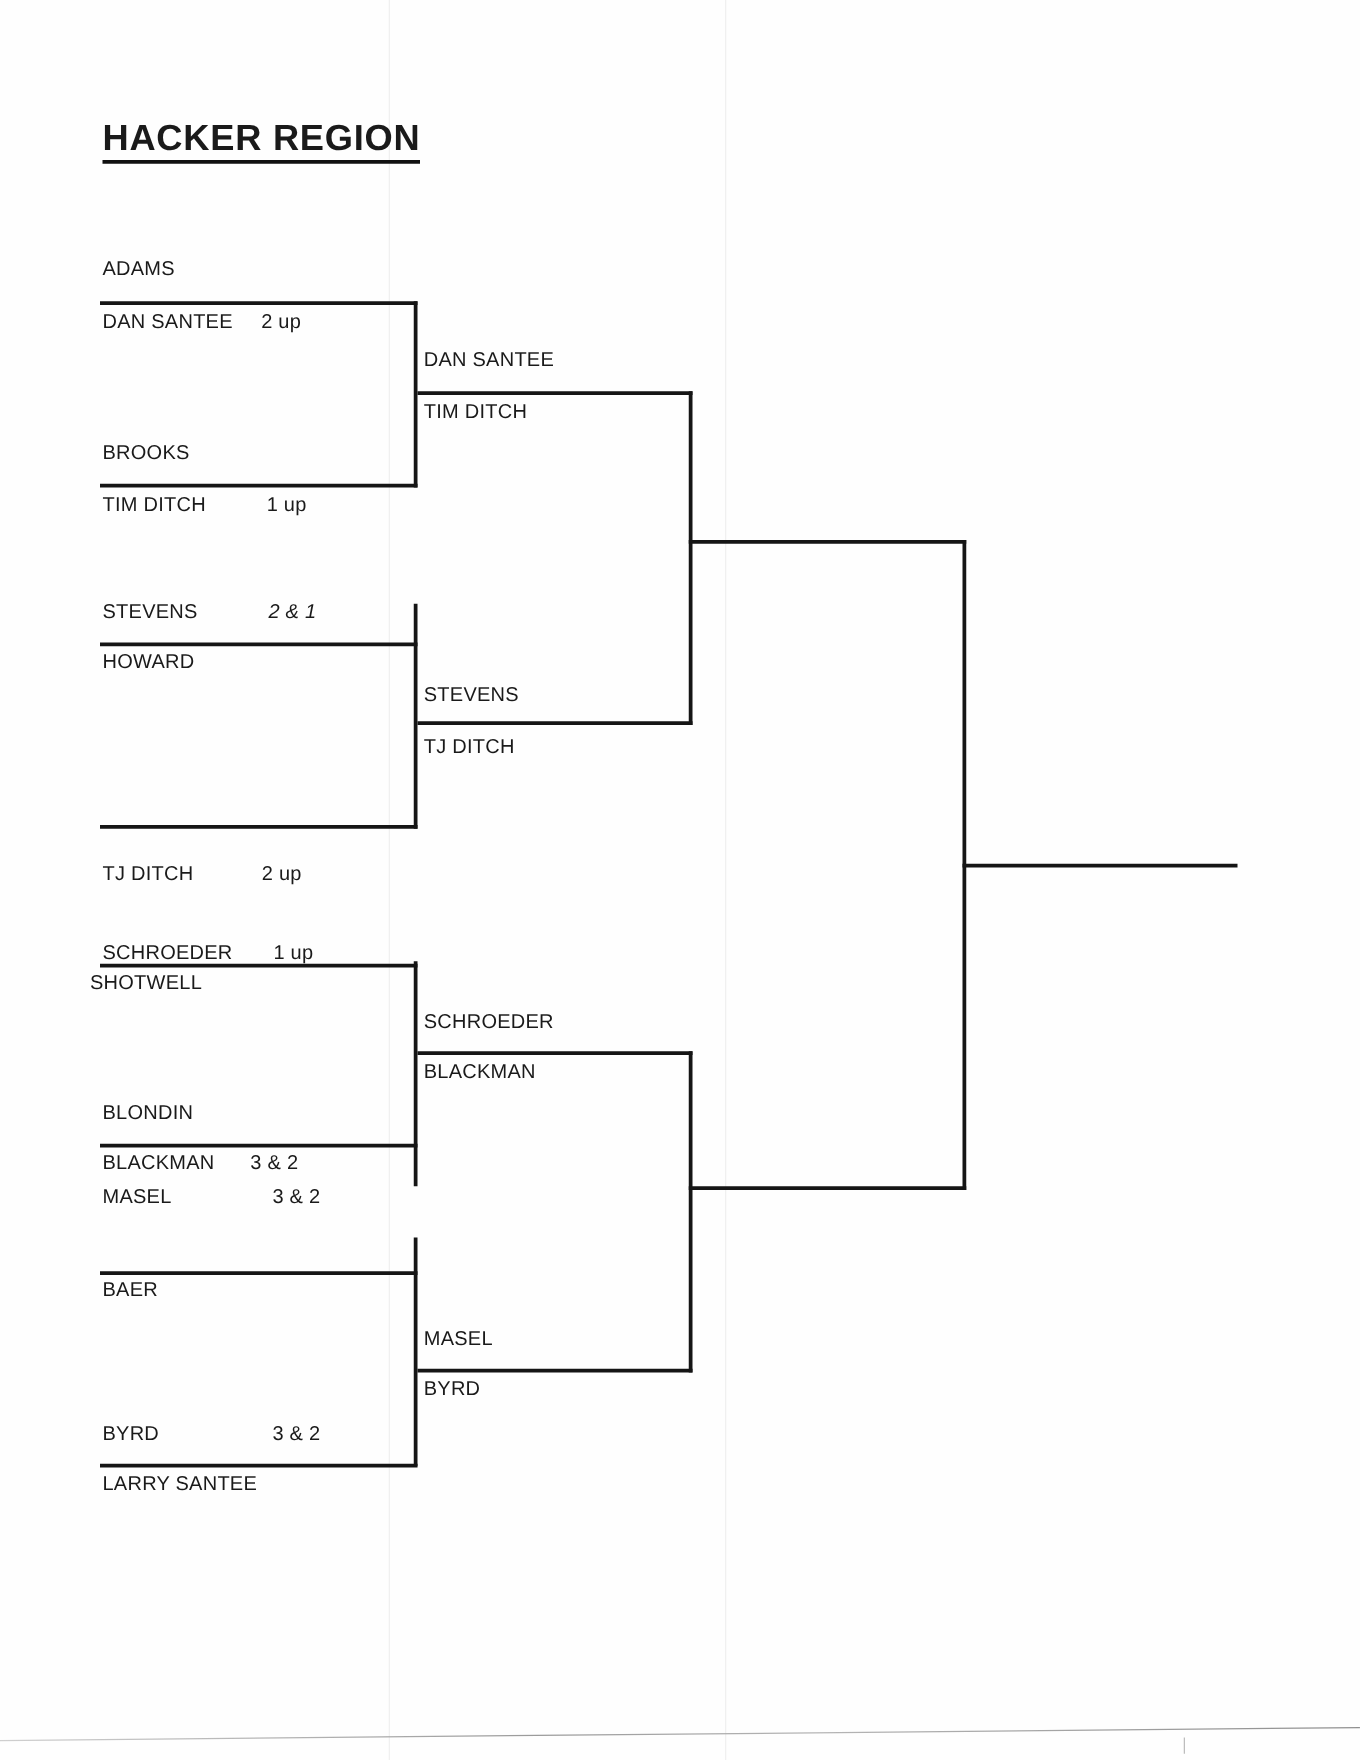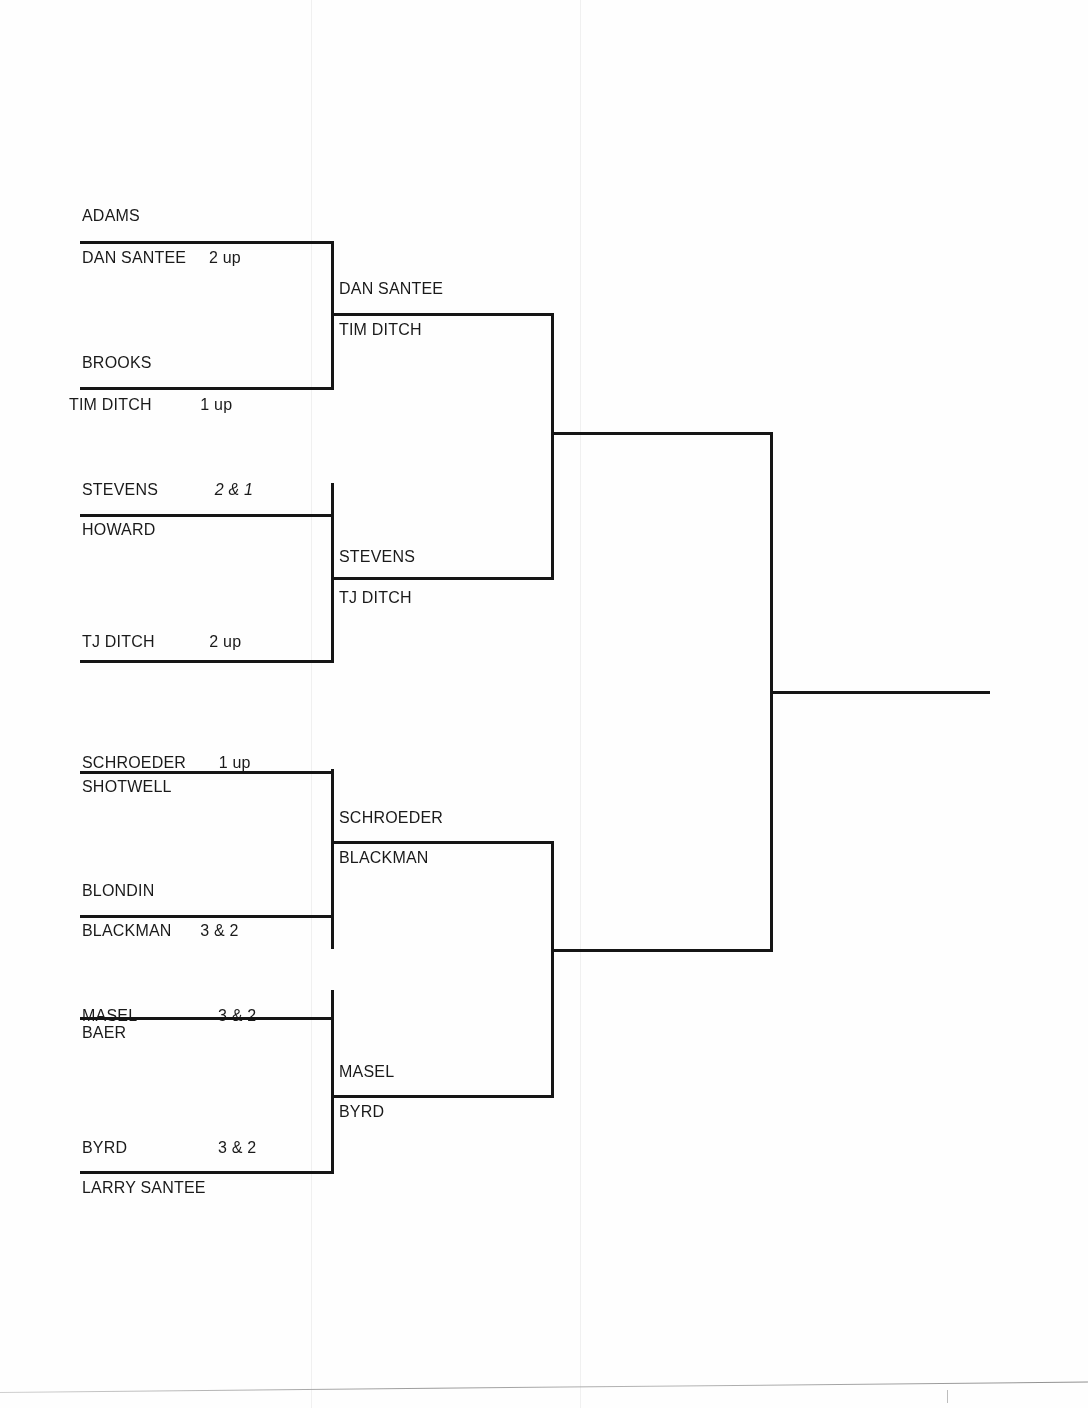--- a/index.html
+++ b/index.html
@@ -90,84 +90,85 @@
 </head>
 <body>
 
 <div id="bracket-page">
 
   <div class="scan-fold" style="left:311px;"></div>
   <div class="scan-fold" style="left:580px;"></div>
   <div class="scan-bottom-edge" style="top:1392px;"></div>
   <div class="scan-bottom-tick" style="left:947px; top:1390px;"></div>
 
+  <div id="region-title">HACKER REGION</div>
 
   <div class="entry" style="left:82px; top:208px;">
     <span class="nm">ADAMS</span>
     <span class="sc" style="margin-left:22px;"></span>
   </div>
   <div class="rule" style="left:80px; top:241px; width:254px;"></div>
   <div class="entry" style="left:82px; top:250px;">
     <span class="nm">DAN SANTEE</span>
     <span class="sc" style="margin-left:18px;">2 up</span>
   </div>
 
   <div class="entry" style="left:82px; top:355px;">
     <span class="nm">BROOKS</span>
     <span class="sc" style="margin-left:22px;"></span>
   </div>
   <div class="rule" style="left:80px; top:387px; width:254px;"></div>
-  <div class="entry" style="left:69px; top:397px;">
+  <div class="entry" style="left:82px; top:397px;">
     <span class="nm">TIM DITCH</span>
     <span class="sc" style="margin-left:44px;">1 up</span>
   </div>
 
   <div class="vline" style="left:331px; top:241px; height:149px;"></div>
 
   <div class="entry" style="left:82px; top:482px;">
     <span class="nm">STEVENS</span>
     <span class="sc" style="margin-left:52px;font-style:italic;">2 &amp; 1</span>
   </div>
   <div class="rule" style="left:80px; top:514px; width:254px;"></div>
   <div class="entry" style="left:82px; top:522px;">
     <span class="nm">HOWARD</span>
     <span class="sc" style="margin-left:22px;"></span>
   </div>
 
   <div class="rule" style="left:80px; top:660px; width:254px;"></div>
-  <div class="entry" style="left:82px; top:634px;">
+  <div class="entry" style="left:82px; top:692px;">
     <span class="nm">TJ DITCH</span>
     <span class="sc" style="margin-left:50px;">2 up</span>
   </div>
 
   <div class="vline" style="left:331px; top:483px; height:180px;"></div>
 
   <div class="entry" style="left:82px; top:739px;margin-top:16px;">
     <span class="nm">SCHROEDER</span>
     <span class="sc" style="margin-left:28px;">1 up</span>
   </div>
   <div class="rule" style="left:80px; top:771px; width:254px;"></div>
-  <div class="entry" style="left:82px; top:779px;">
+  <div class="entry" style="left:72px; top:779px;">
     <span class="nm">SHOTWELL</span>
     <span class="sc" style="margin-left:22px;"></span>
   </div>
 
   <div class="entry" style="left:82px; top:883px;">
     <span class="nm">BLONDIN</span>
     <span class="sc" style="margin-left:22px;"></span>
   </div>
   <div class="rule" style="left:80px; top:915px; width:254px;"></div>
   <div class="entry" style="left:82px; top:923px;">
     <span class="nm">BLACKMAN</span>
     <span class="sc" style="margin-left:24px;">3 &amp; 2</span>
   </div>
 
   <div class="vline" style="left:331px; top:769px; height:180px;"></div>
 
-  <div class="entry" style="left:82px; top:1008px;">
+  <div class="entry" style="left:82px; top:950px;">
     <span class="nm">MASEL</span>
     <span class="sc" style="margin-left:76px;">3 &amp; 2</span>
   </div>
   <div class="rule" style="left:80px; top:1017px; width:254px;"></div>
   <div class="entry" style="left:82px; top:1025px;">
     <span class="nm">BAER</span>
     <span class="sc" style="margin-left:22px;"></span>
   </div>
 
   <div class="entry" style="left:82px; top:1140px;">

